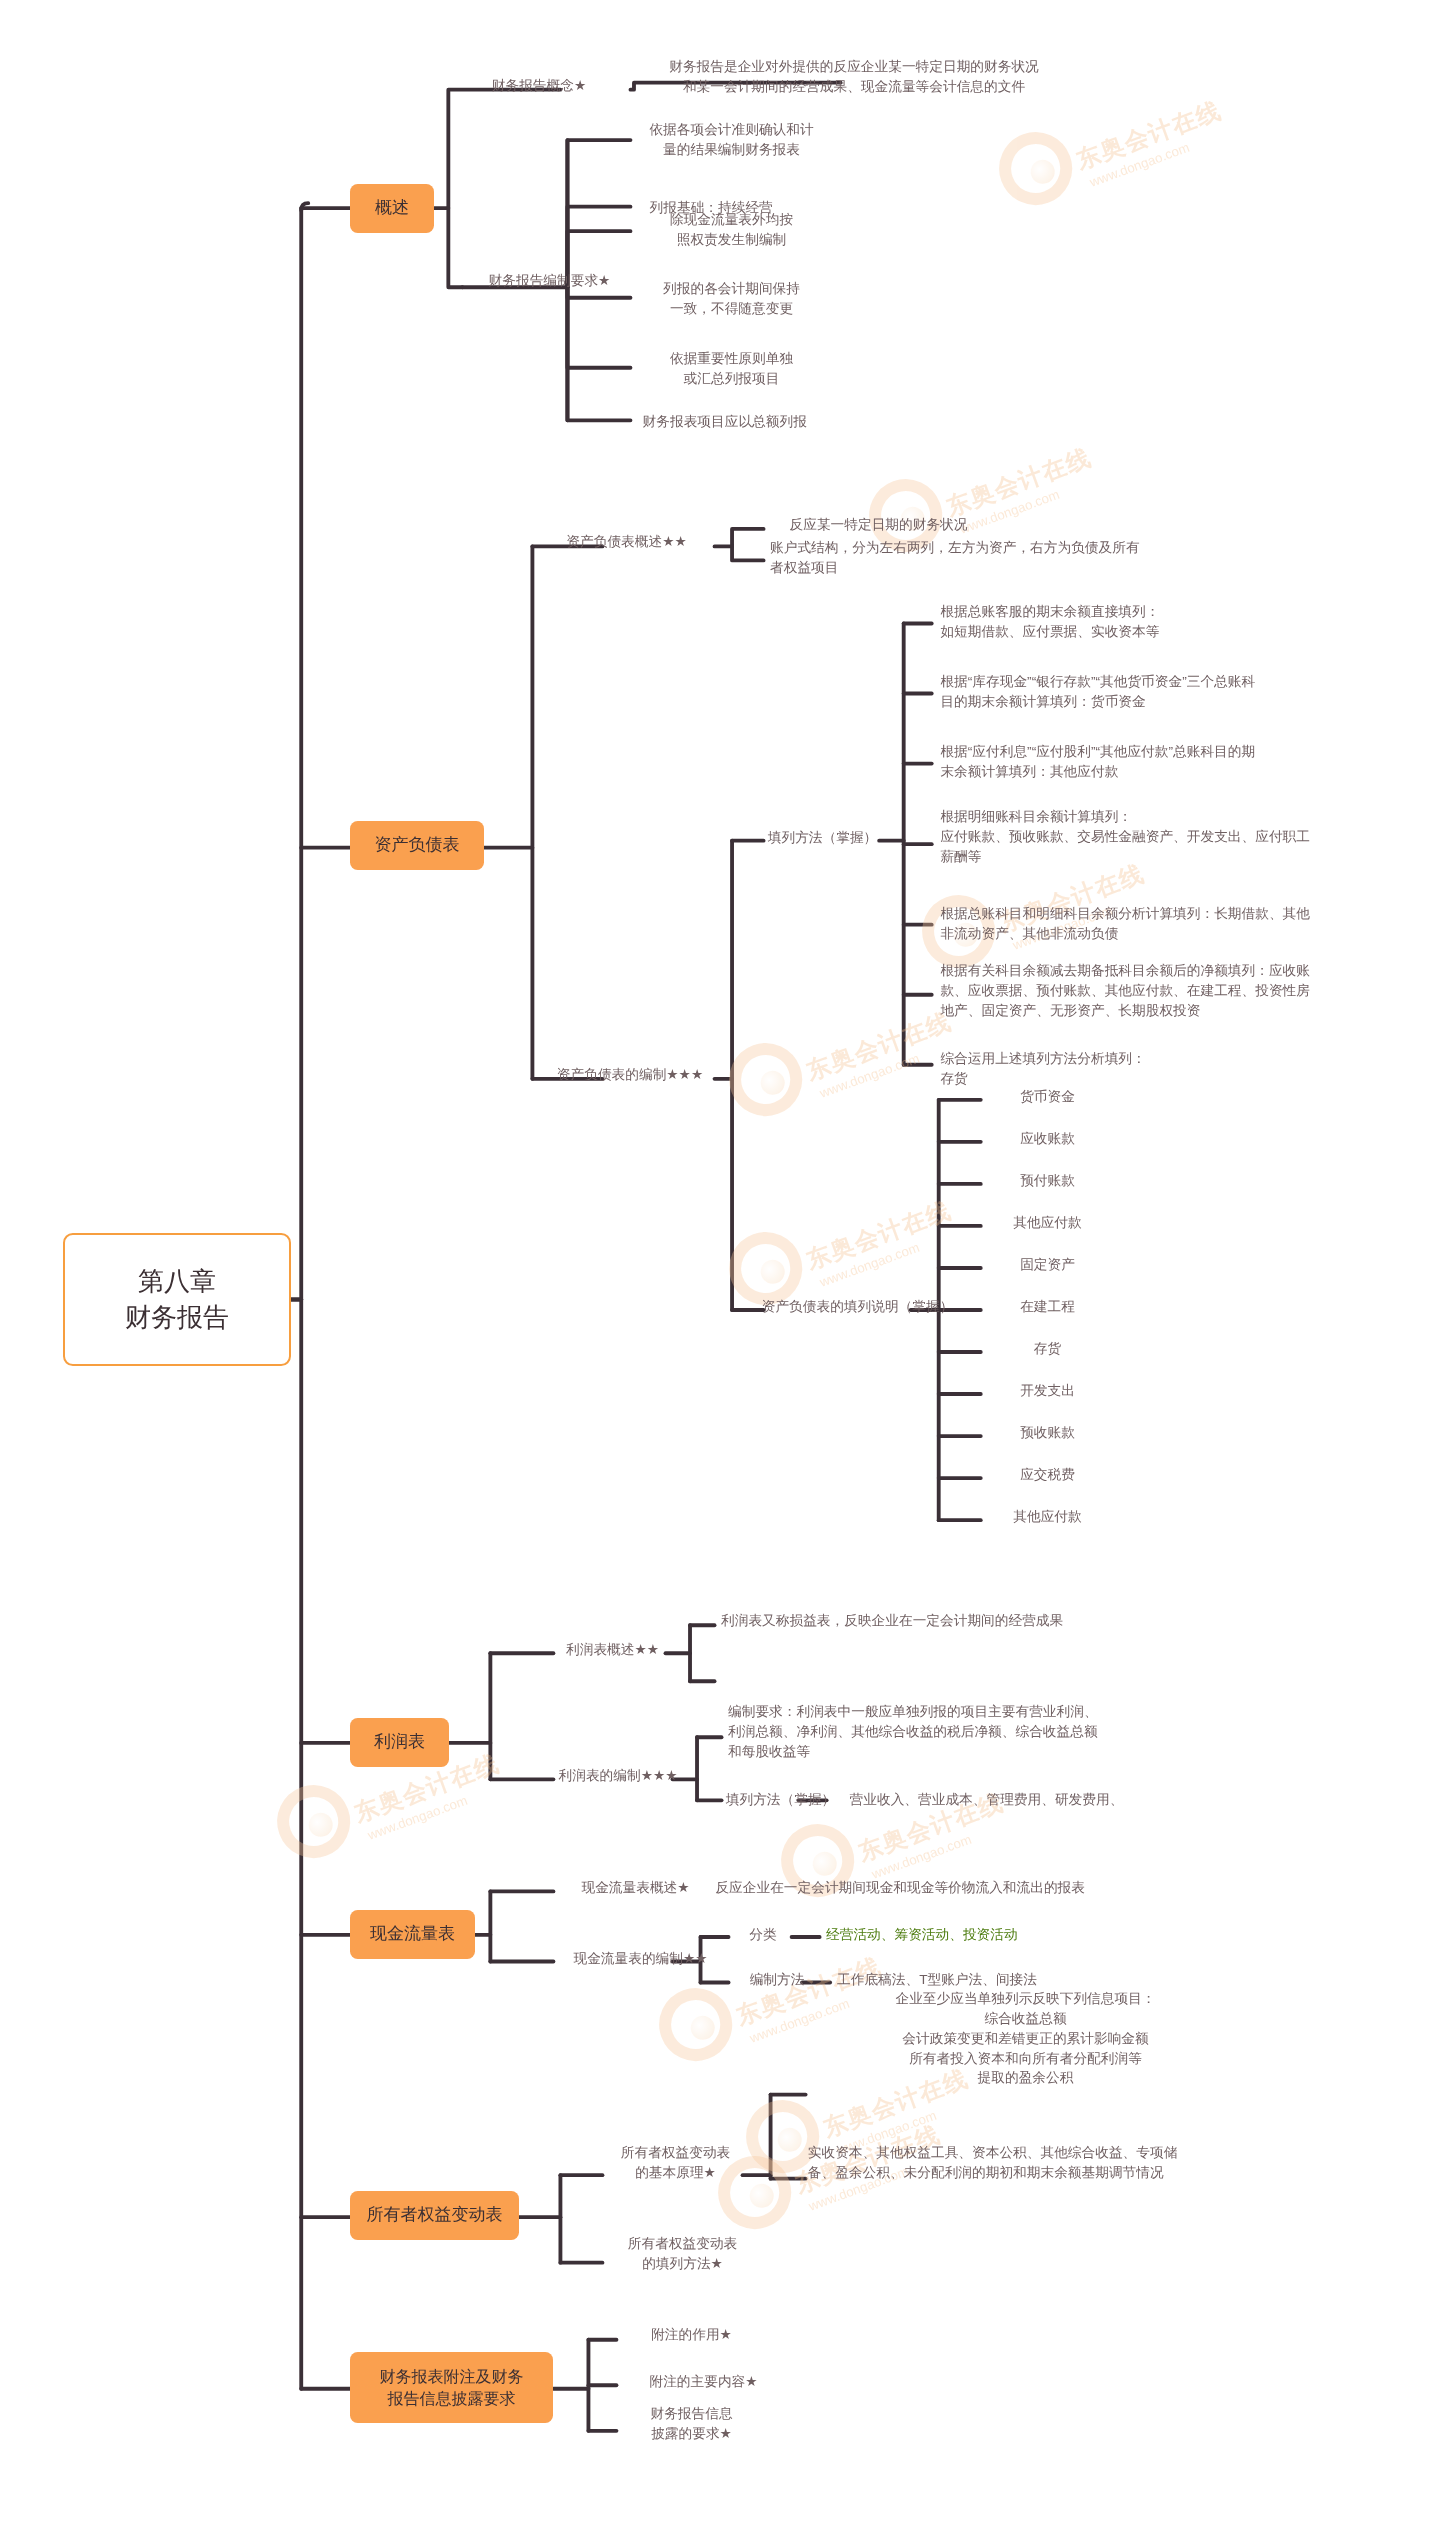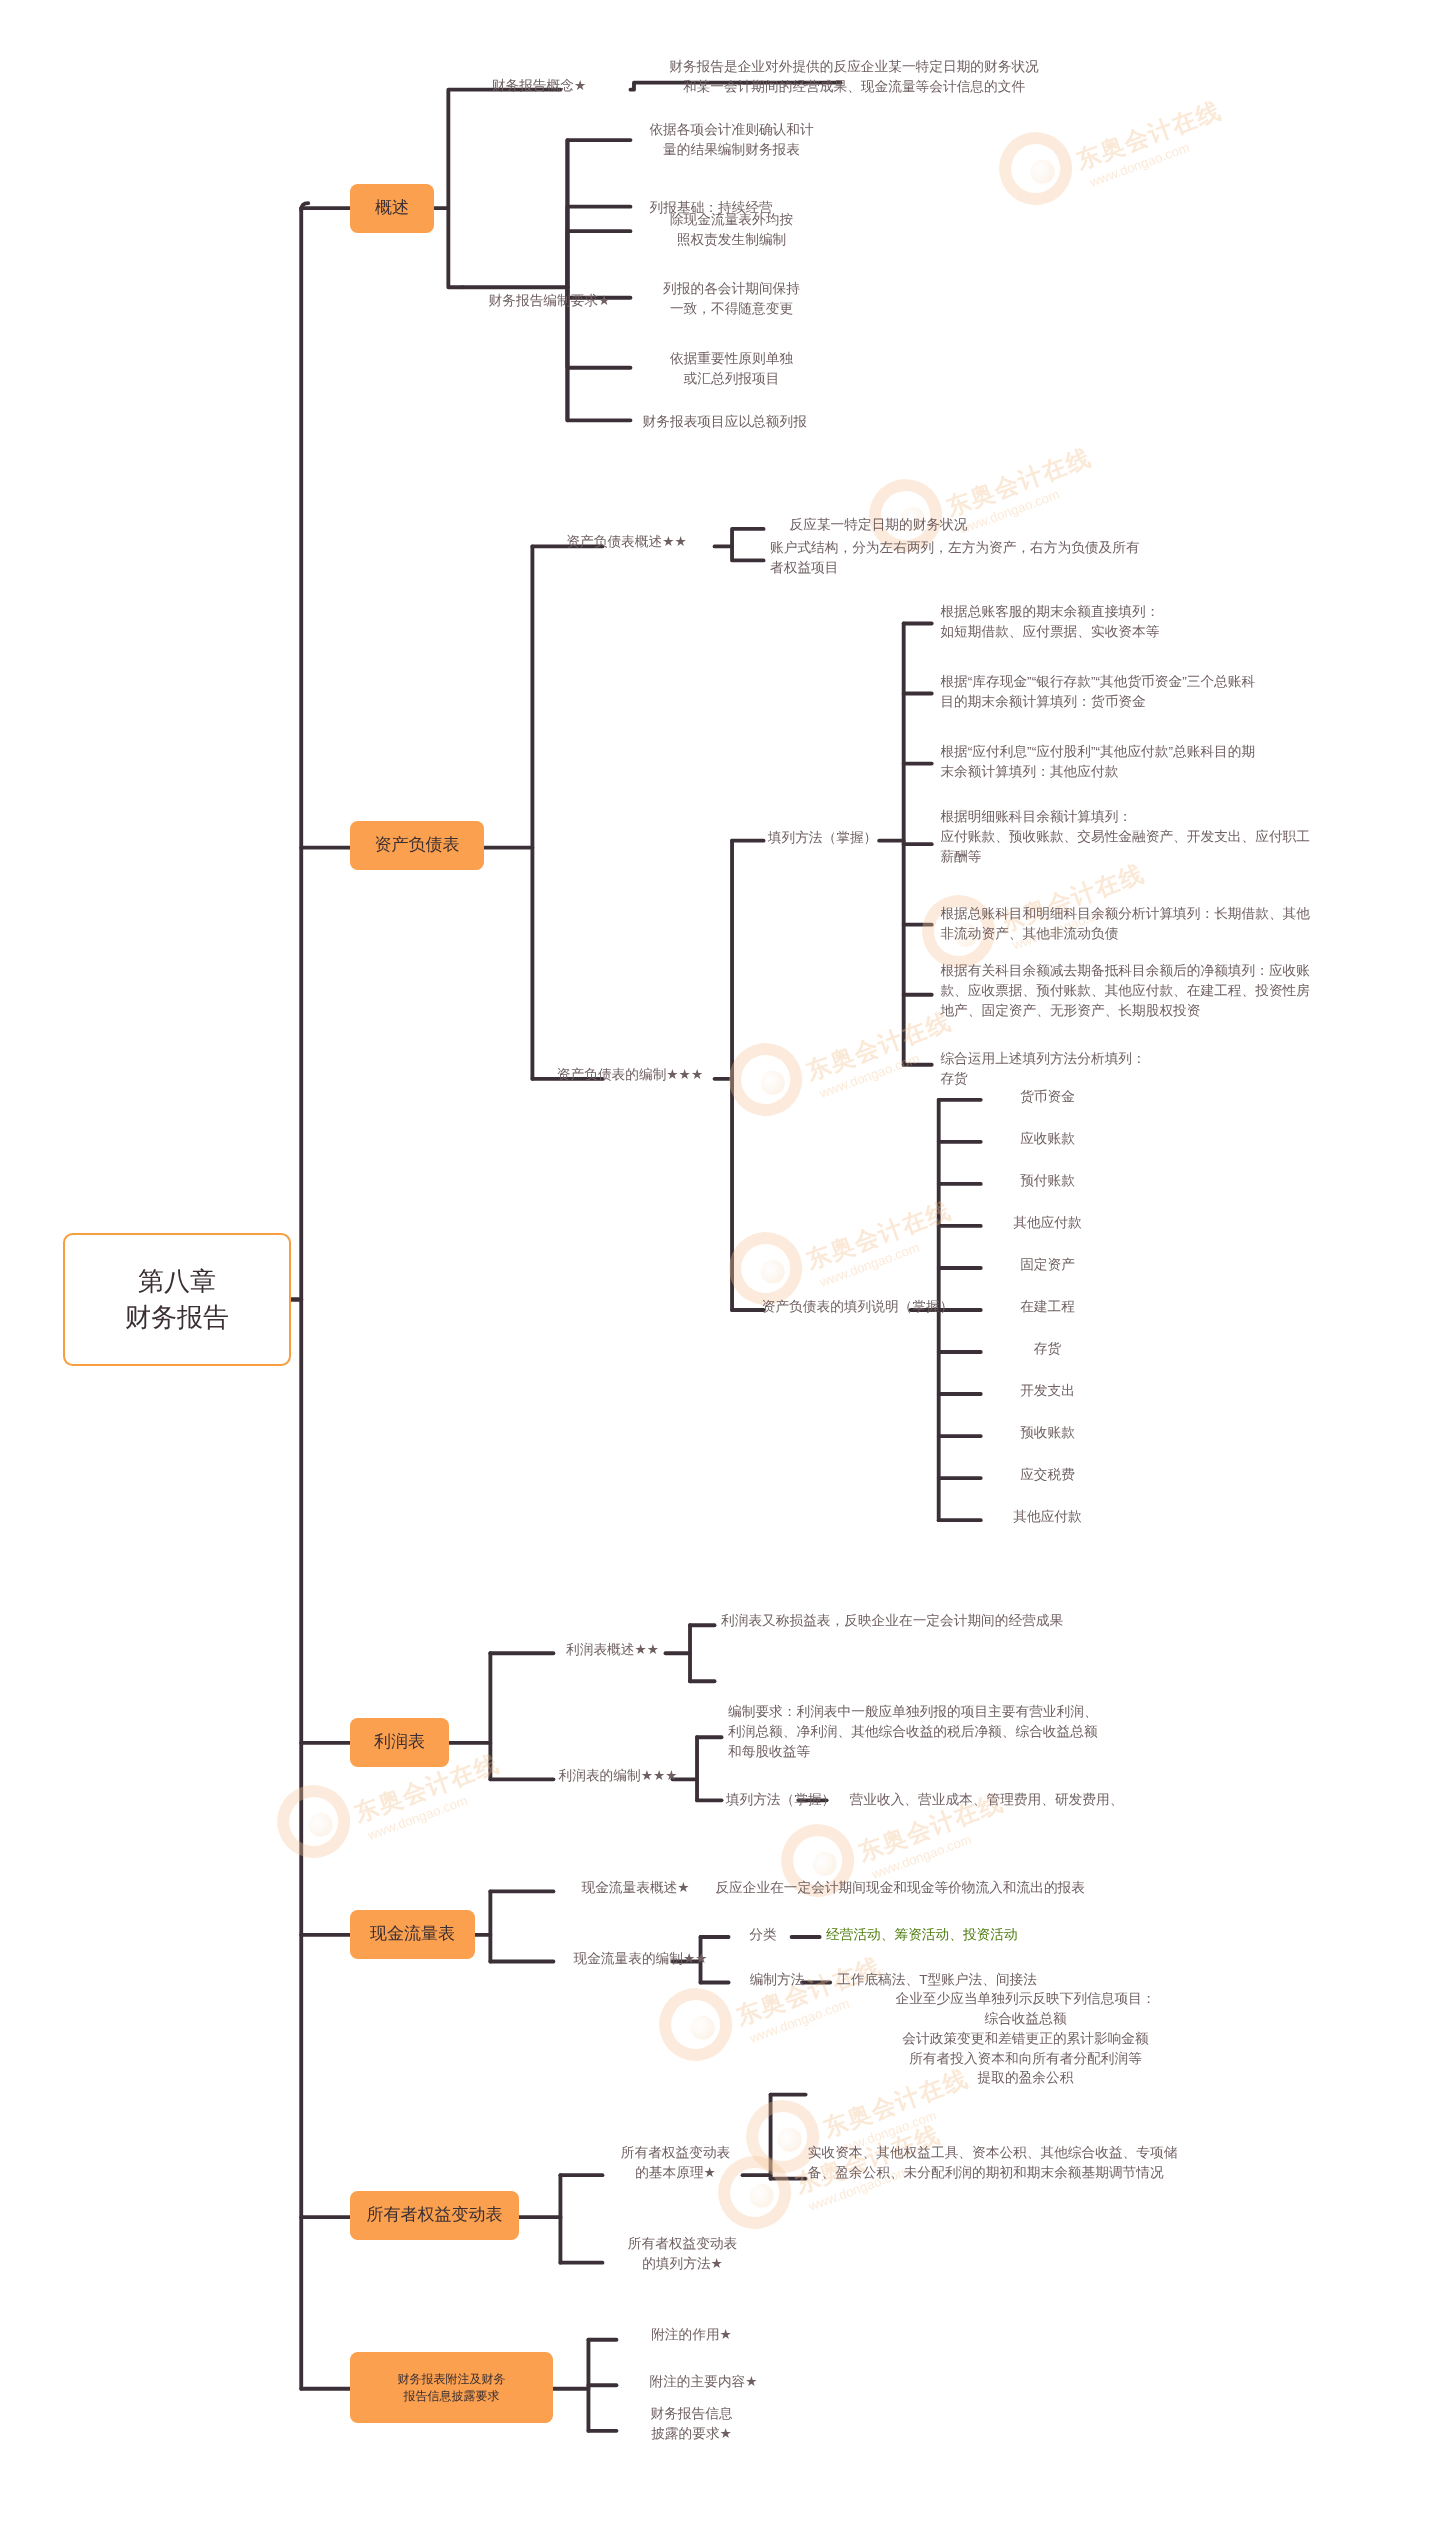--- a/index.html
+++ b/index.html
@@ -250,29 +250,29 @@
   <div class="node topic" style="left:350px;top:184px;width:84px;height:49px">概述</div>
 
   <div class="node topic" style="left:350px;top:821px;width:134px;height:49px">资产负债表</div>
 
   <div class="node topic" style="left:350px;top:1718px;width:99px;height:49px">利润表</div>
 
   <div class="node topic" style="left:350px;top:1910px;width:125px;height:49px">现金流量表</div>
 
   <div class="node topic" style="left:350px;top:2191px;width:169px;height:49px">所有者权益变动表</div>
 
-  <div class="node topic" style="left:350px;top:2352px;width:203px;height:71px;font-size:12px">财务报表附注及财务
+  <div class="node topic" style="left:350px;top:2352px;width:203px;height:71px;font-size:16px">财务报表附注及财务
 报告信息披露要求</div>
 
   <div class="node leaf" style="left:448px;top:76px;width:182px">财务报告概念★</div>
 
   <div class="node leaf" style="left:630px;top:57px;width:448px">财务报告是企业对外提供的反应企业某一特定日期的财务状况
 和某一会计期间的经营成果、现金流量等会计信息的文件</div>
 
-  <div class="node leaf" style="left:462px;top:291px;width:175px">财务报告编制要求★</div>
+  <div class="node leaf" style="left:462px;top:271px;width:175px">财务报告编制要求★</div>
 
   <div class="node leaf" style="left:630px;top:120px;width:203px">依据各项会计准则确认和计
 量的结果编制财务报表</div>
   <div class="node leaf" style="left:630px;top:198px;width:203px;text-align:left;padding-left:19.6px">列报基础：持续经营</div>
   <div class="node leaf" style="left:630px;top:210px;width:203px">除现金流量表外均按
 照权责发生制编制</div>
   <div class="node leaf" style="left:630px;top:279px;width:203px">列报的各会计期间保持
 一致，不得随意变更</div>
   <div class="node leaf" style="left:630px;top:349px;width:203px">依据重要性原则单独
 或汇总列报项目</div>

